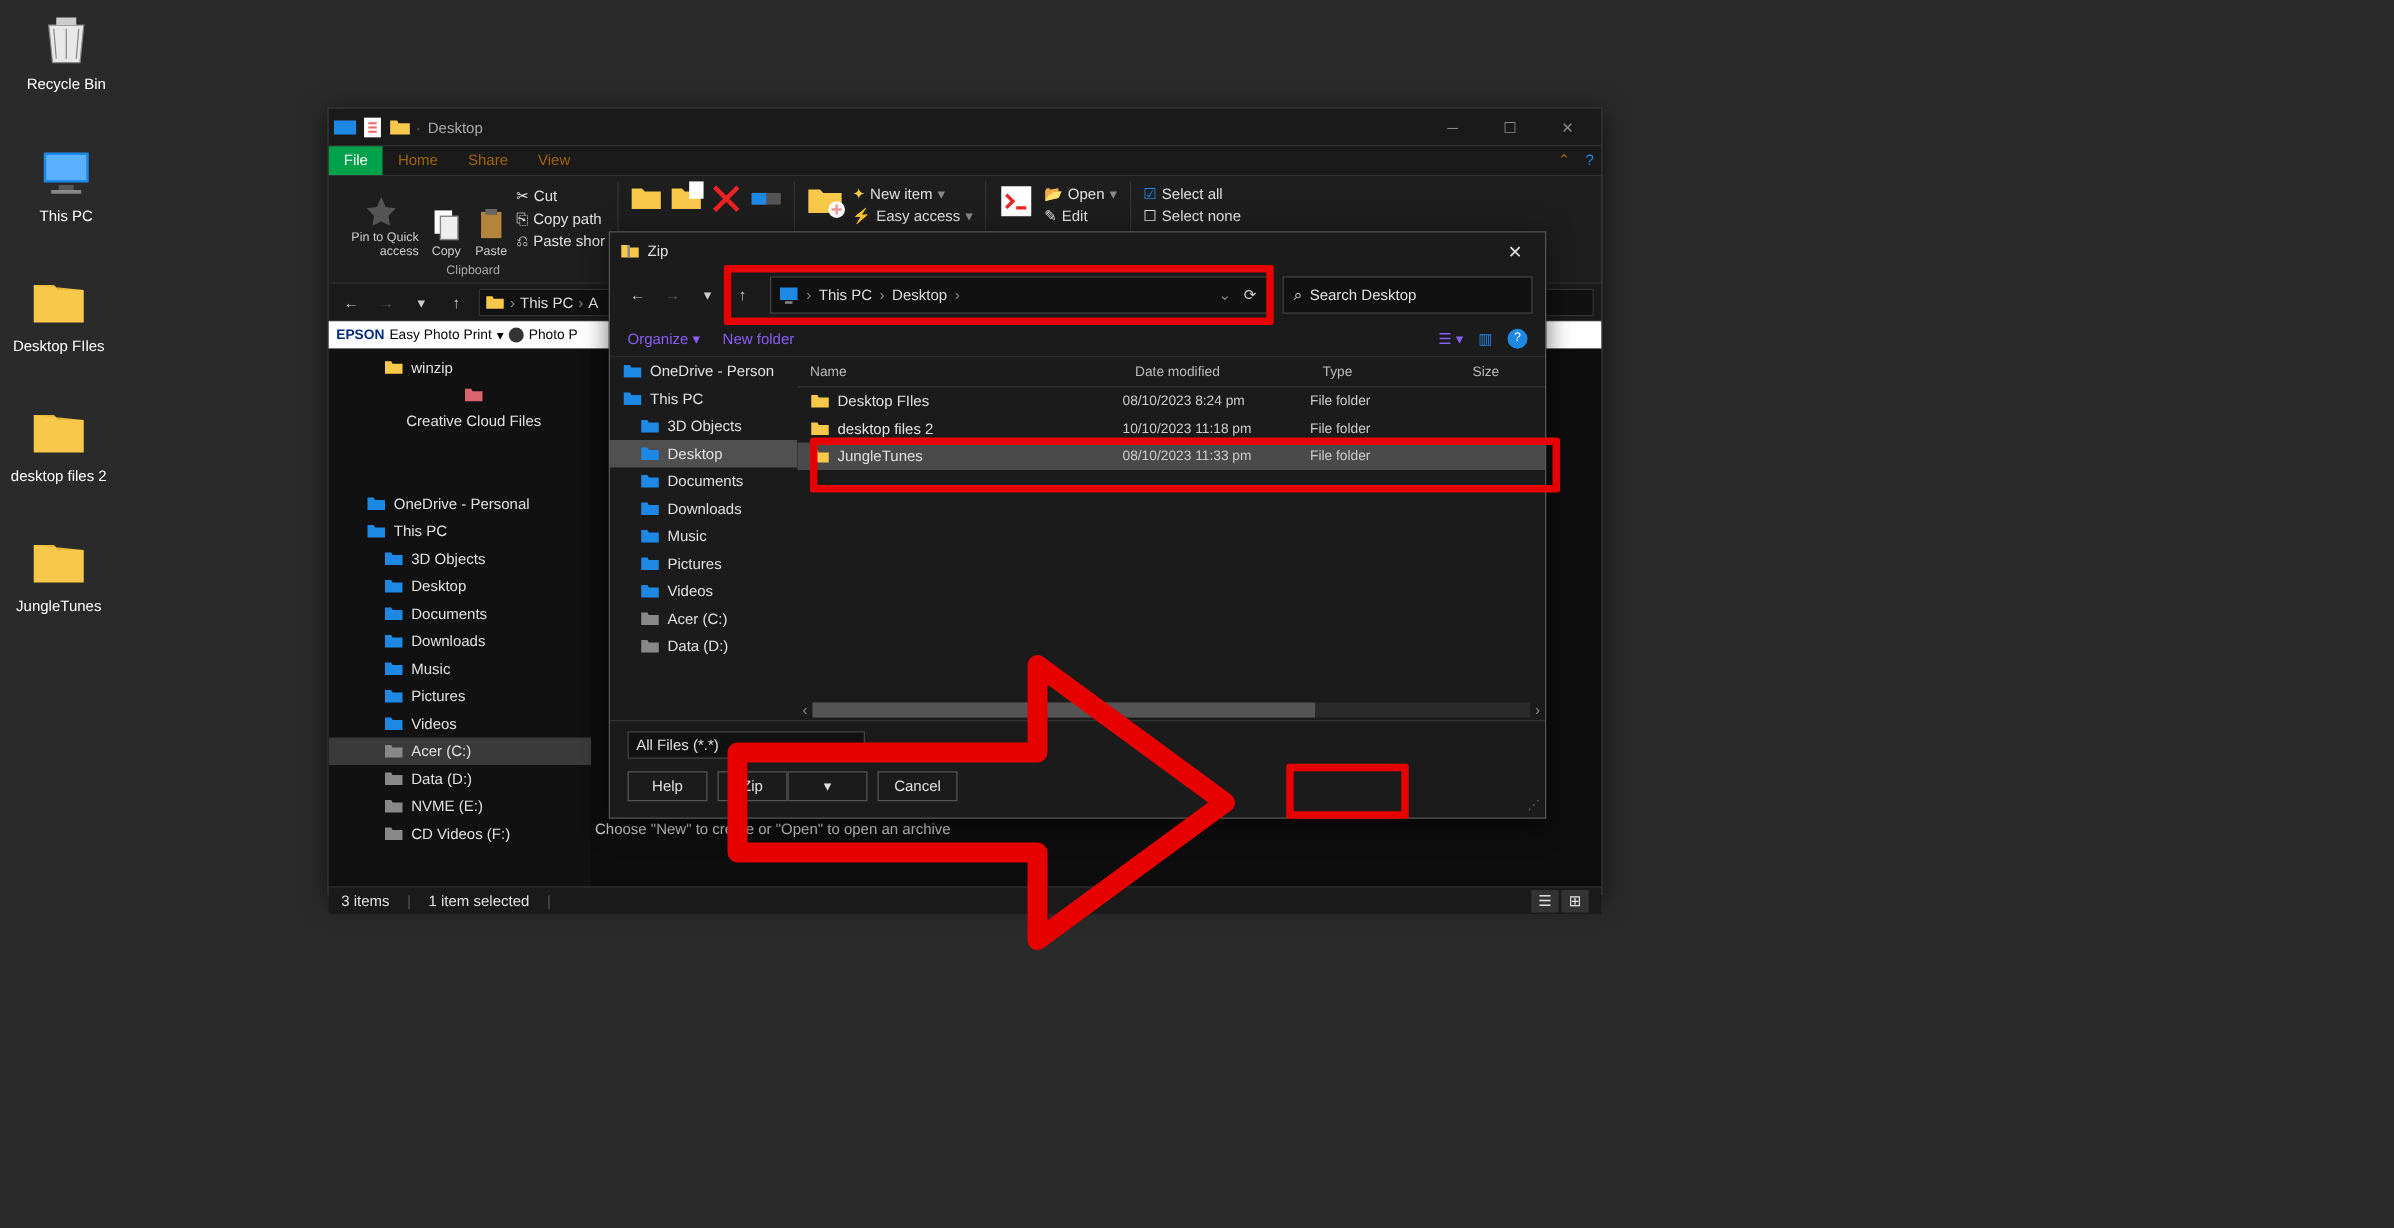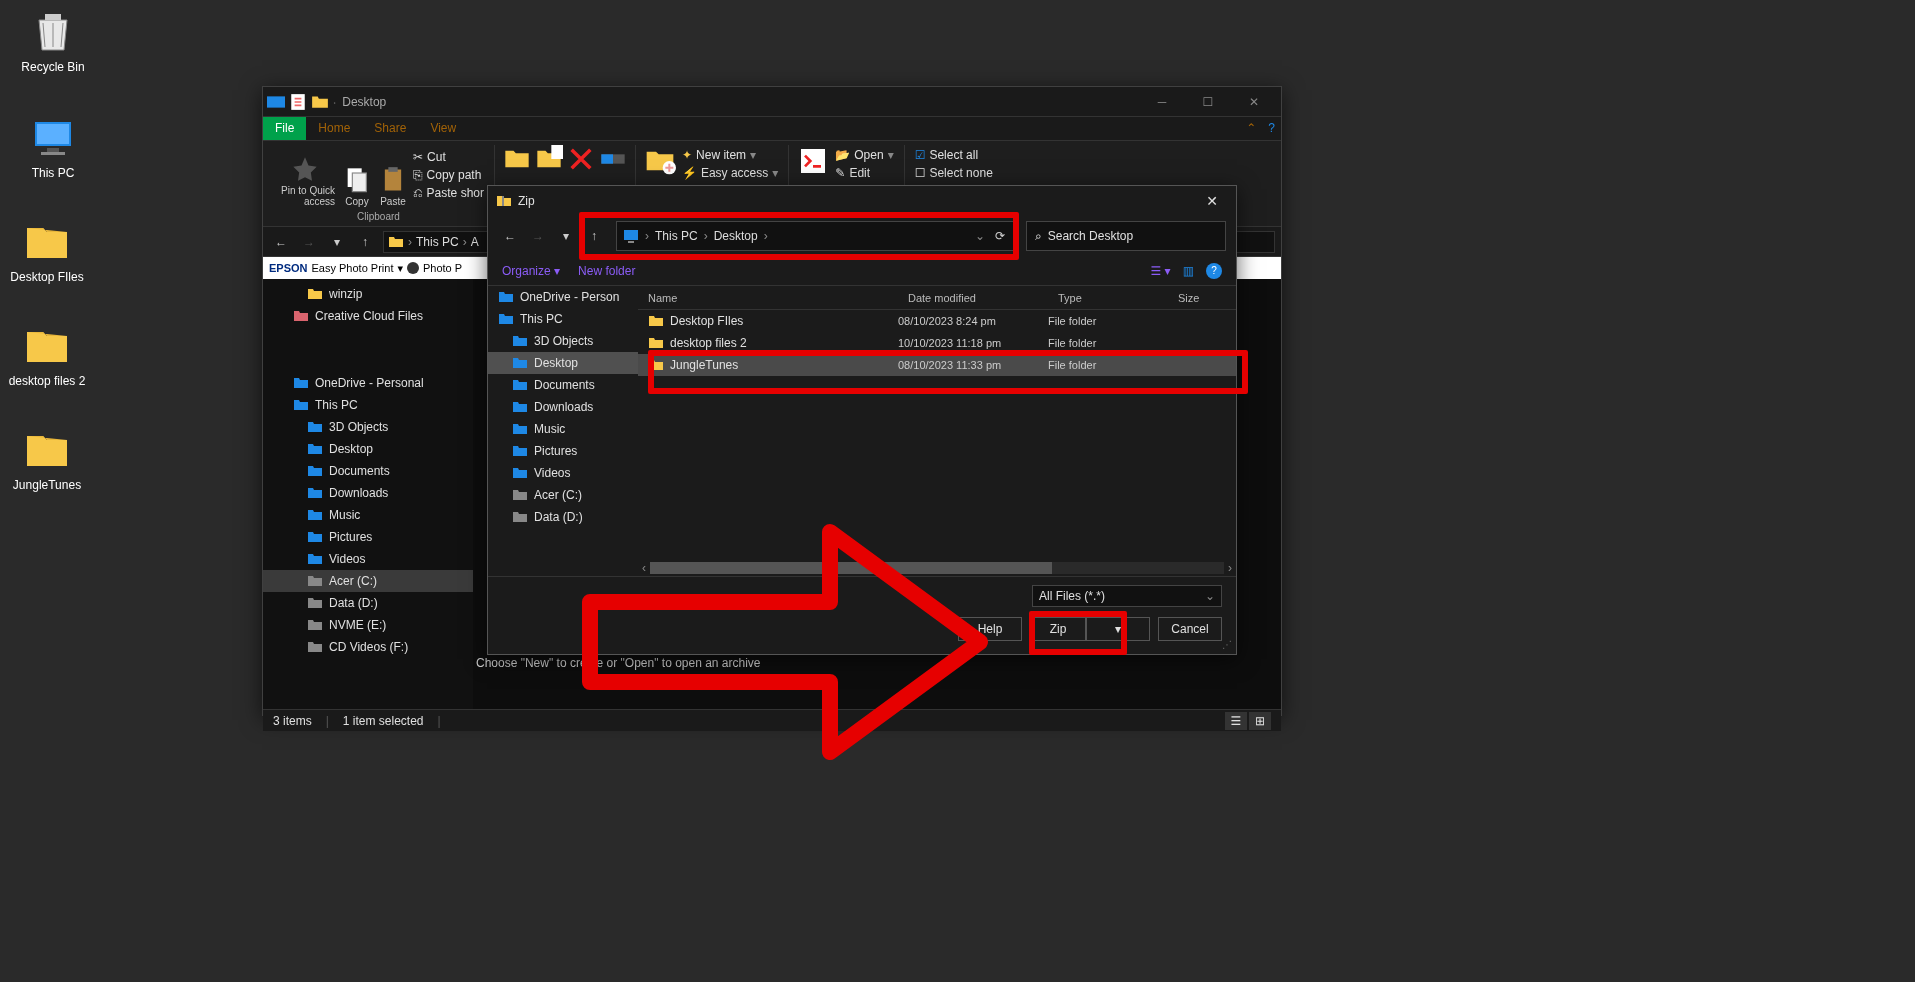--- a/index.html
+++ b/index.html
@@ -57,21 +57,21 @@
 .ztree .tn{padding-left:10px}
 .ztree .tn.sel{background:#505050}
 .zlist{flex:1;background:#1b1b1b;display:flex;flex-direction:column}
 .cols{display:flex;height:24px;border-bottom:1px solid #333;align-items:center}
 .cols div{padding:0 10px;color:#bbb;font-size:11px;cursor:pointer}
 .row{display:flex;height:22px;align-items:center;cursor:pointer}
 .row.sel{background:#4a4a4a}
 .row .c1{width:260px;display:flex;align-items:center;gap:6px;padding-left:10px}
 .row .c2{width:150px;color:#ccc;font-size:11px}
 .row .c3{width:120px;color:#ccc;font-size:11px}
-.zft{height:80px;padding:8px 14px;display:flex;flex-direction:column;align-items:flex-end;gap:10px;border-top:1px solid #333}
+.zft{height:80px;padding:8px 14px;display:flex;flex-direction:column;gap:10px;border-top:1px solid #333}
 .zsel{width:190px;height:22px;background:#111;border:1px solid #444;display:flex;align-items:center;padding:0 6px;justify-content:space-between}
 .zbtns{display:flex;gap:8px}
 .zbtn{min-width:64px;max-width:82px;height:24px;border:1px solid #555;background:#1b1b1b;display:flex;align-items:center;justify-content:center;padding:0 6px;cursor:pointer}
 .split{border-left:1px solid #555;width:16px;justify-content:center}
 .hint{position:absolute;left:476px;top:656px;color:#ccc;font-size:12px;z-index:15}
 
 .folder-svg{width:16px;height:16px}
 
 .hl{position:absolute;border:6px solid #e60000;pointer-events:none;z-index:40;border-radius:2px}
 .arrow-svg{position:absolute;left:580px;top:512px;width:410px;height:260px;z-index:45;pointer-events:none}
@@ -284,21 +284,21 @@
     <span>Photo P</span>
   </div>
   <div class="body">
     <div class="tree" id="extree">
         <div class="tn" style="padding-left: 44px;">
           <svg class="fi" viewBox="0 0 16 16">
             <path d="M1 3h5l1 2h8v8H1z" fill="#f7c849"></path>
           </svg>
           <span>winzip</span>
         </div>
-        <div class="tn" style="padding-left: 30px;">
+        <div class="tn" style="padding-left: 30px; flex-direction: column;">
           <svg class="fi" viewBox="0 0 16 16">
             <path d="M1 3h5l1 2h8v8H1z" fill="#d9646e"></path>
           </svg>
           <span>Creative Cloud Files</span>
         </div>
         <div class="tn" style="padding-left: 30px; margin-top: 45px;">
           <svg class="fi" viewBox="0 0 16 16">
             <path d="M1 3h5l1 2h8v8H1z" fill="#1e88e5"></path>
           </svg>
           <span>OneDrive - Personal</span>

